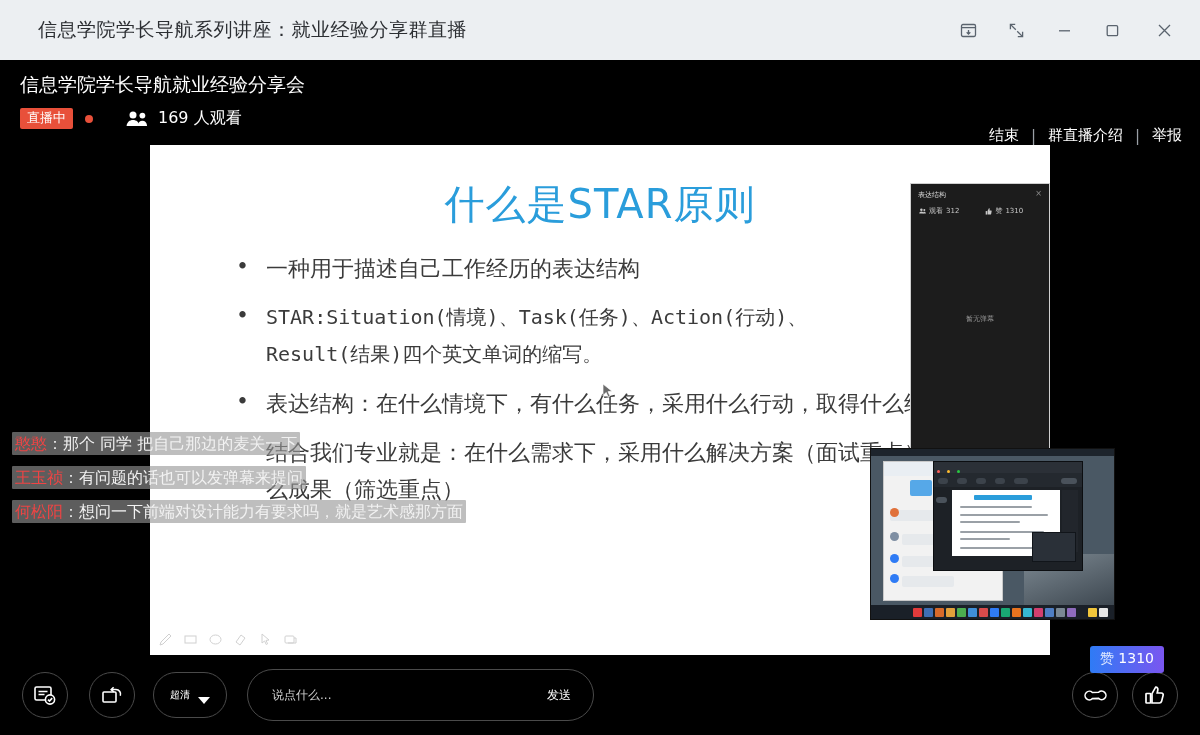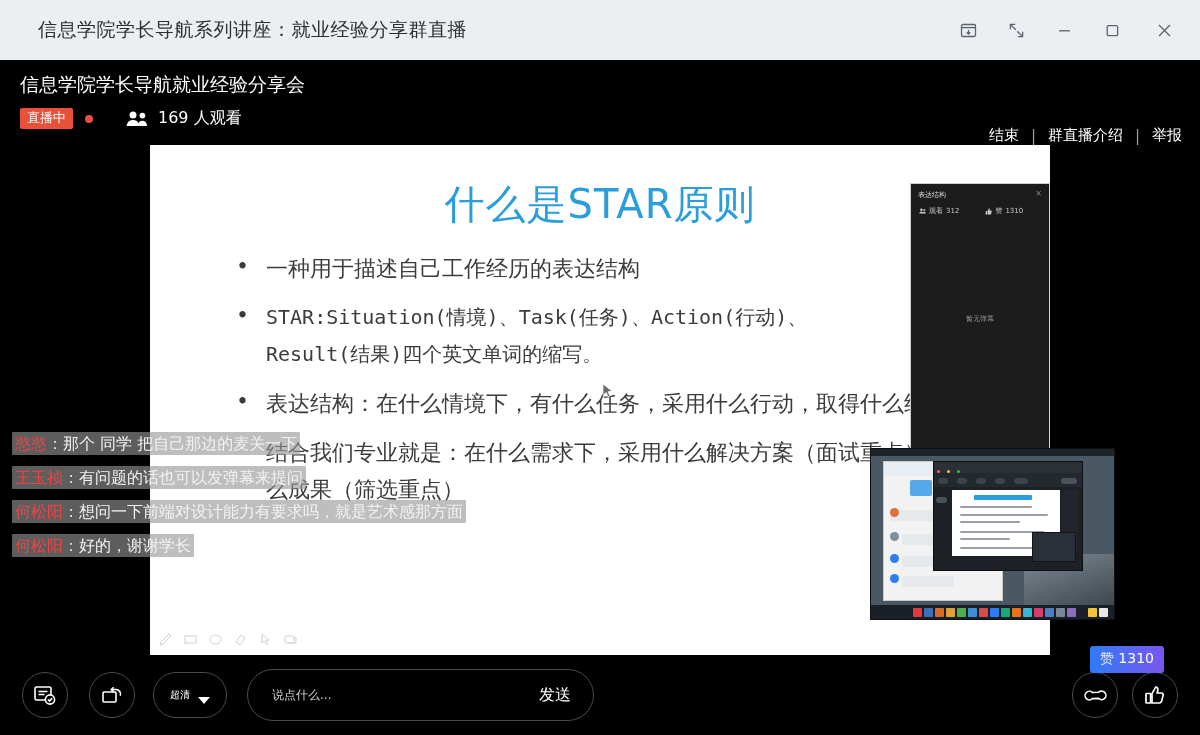--- a/index.html
+++ b/index.html
@@ -214,21 +214,21 @@
     height: 52px; border-radius: 26px; border: 1px solid #4a4a4a;
     display: flex; align-items: center; flex: 0 0 347px; margin-left: 20px;
     padding: 0 22px 0 24px;
   }
   .chat-input {
     flex: 1; background: transparent; border: 0; outline: none;
     color: #fff; font-size: 12px;
     font-family: "DejaVu Sans", "Liberation Sans", sans-serif;
   }
   .chat-input::placeholder { color: #cfcfcf; }
-  .send-btn { color: #fff; font-size: 16px; margin-left: 10px; }
+  .send-btn { color: #fff; font-size: 12px; margin-left: 10px; }
 
   .bottom-right {
     position: absolute; right: 22px; bottom: 0; height: 80px;
     display: flex; align-items: center; gap: 14px;
   }
   .like-badge {
     position: absolute; right: 14px; bottom: 62px;
     background: linear-gradient(90deg,#2f7bf5,#7a56f0);
     color: #fff; font-size: 14px; padding: 4px 10px 5px;
     border-radius: 3px; white-space: nowrap;
@@ -402,25 +402,20 @@
     <div class="dm-line">
       <span class="dm-inner">
         <span class="dm-name">王玉祯</span><span class="dm-sep">：</span><span class="dm-text">有问题的话也可以发弹幕来提问</span>
       </span>
     </div>
     <div class="dm-line">
       <span class="dm-inner">
         <span class="dm-name">何松阳</span><span class="dm-sep">：</span><span class="dm-text">想问一下前端对设计能力有要求吗，就是艺术感那方面</span>
       </span>
     </div>
-    <div class="dm-line">
-      <span class="dm-inner">
-        <span class="dm-name">何松阳</span><span class="dm-sep">：</span><span class="dm-text">好的，谢谢学长</span>
-      </span>
-    </div>
   </div>
 
   <div class="pip">
     <div class="desk-top-strip"></div>
     <div class="desk-body"></div>
     <div class="desk-photo"></div>
 
     <div class="win-a">
       <div class="hdr"></div>
       <div class="folder"></div>

